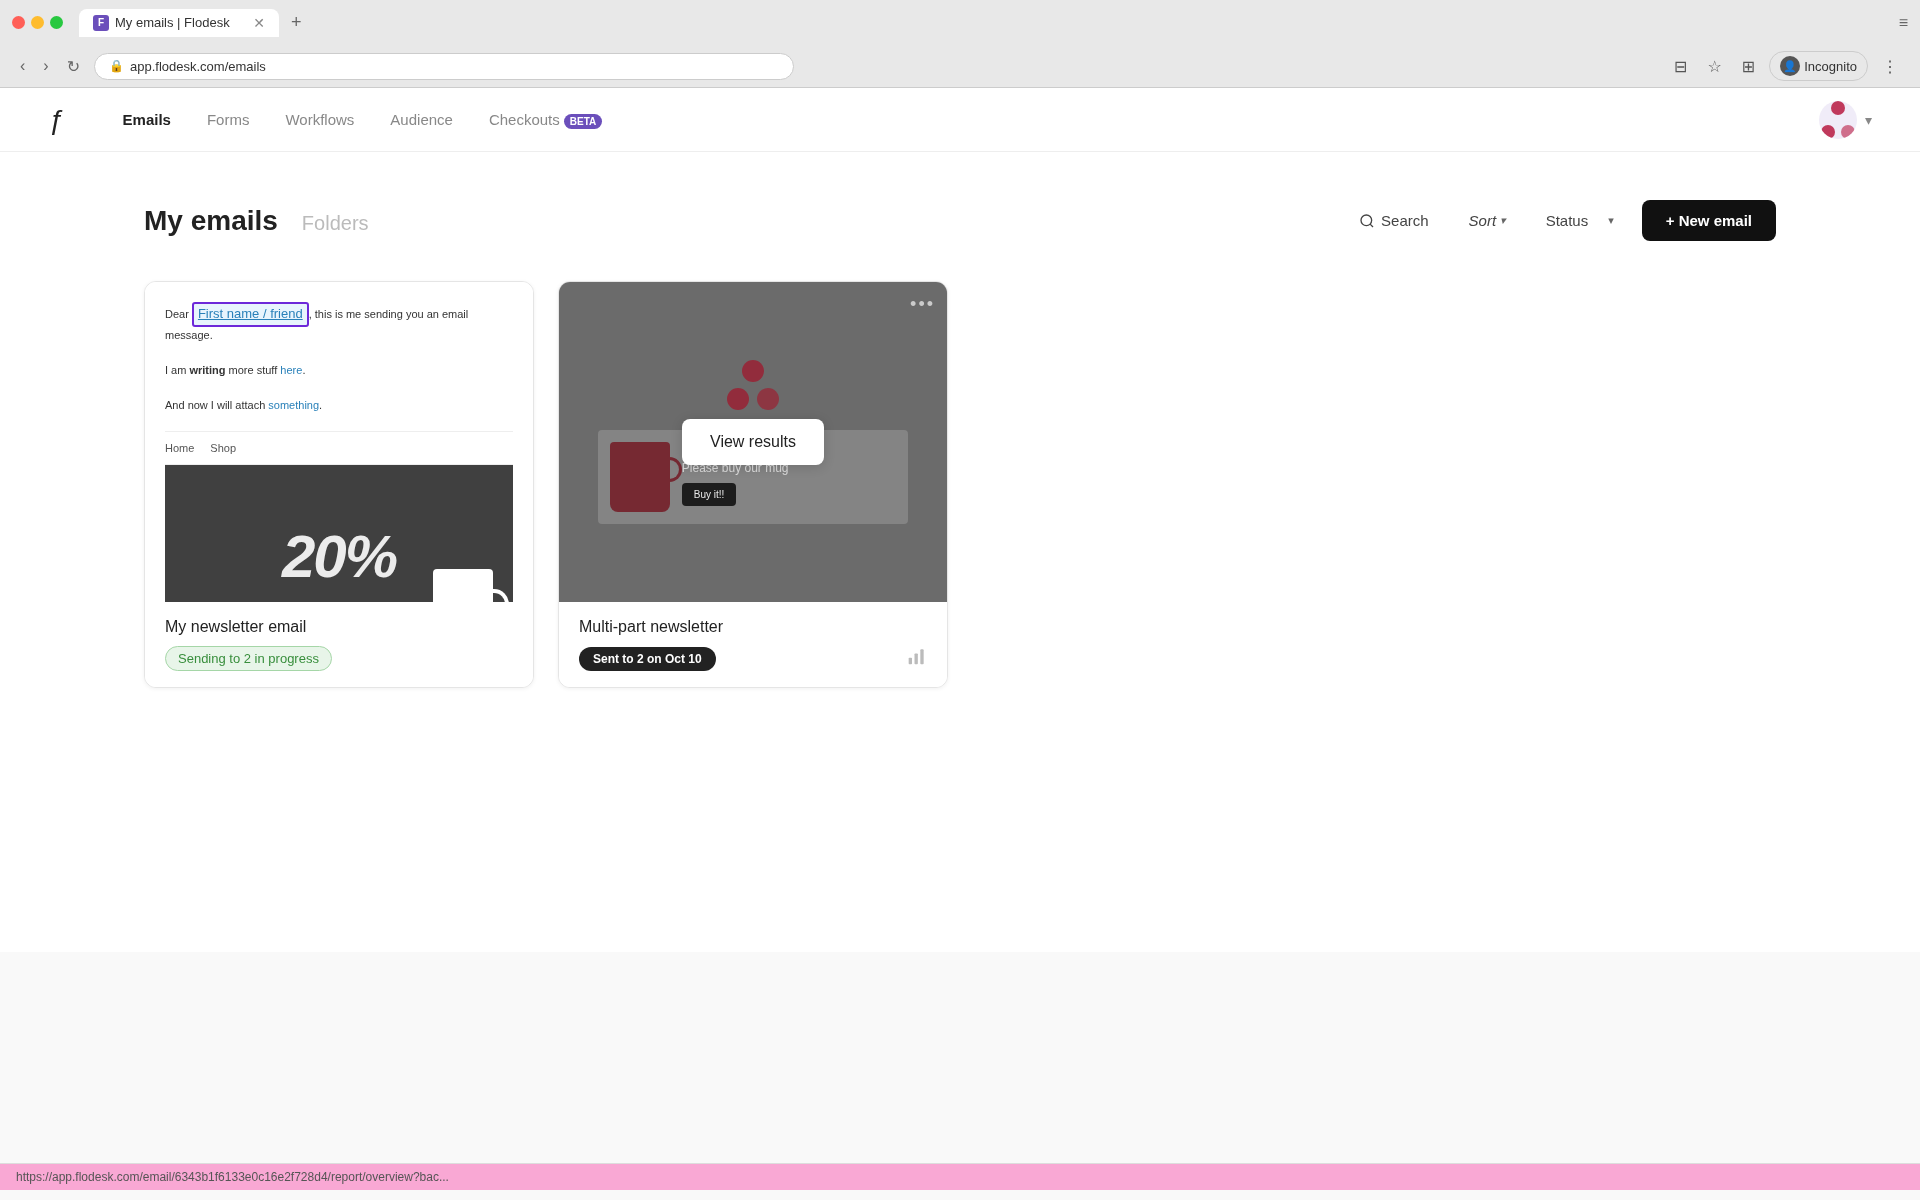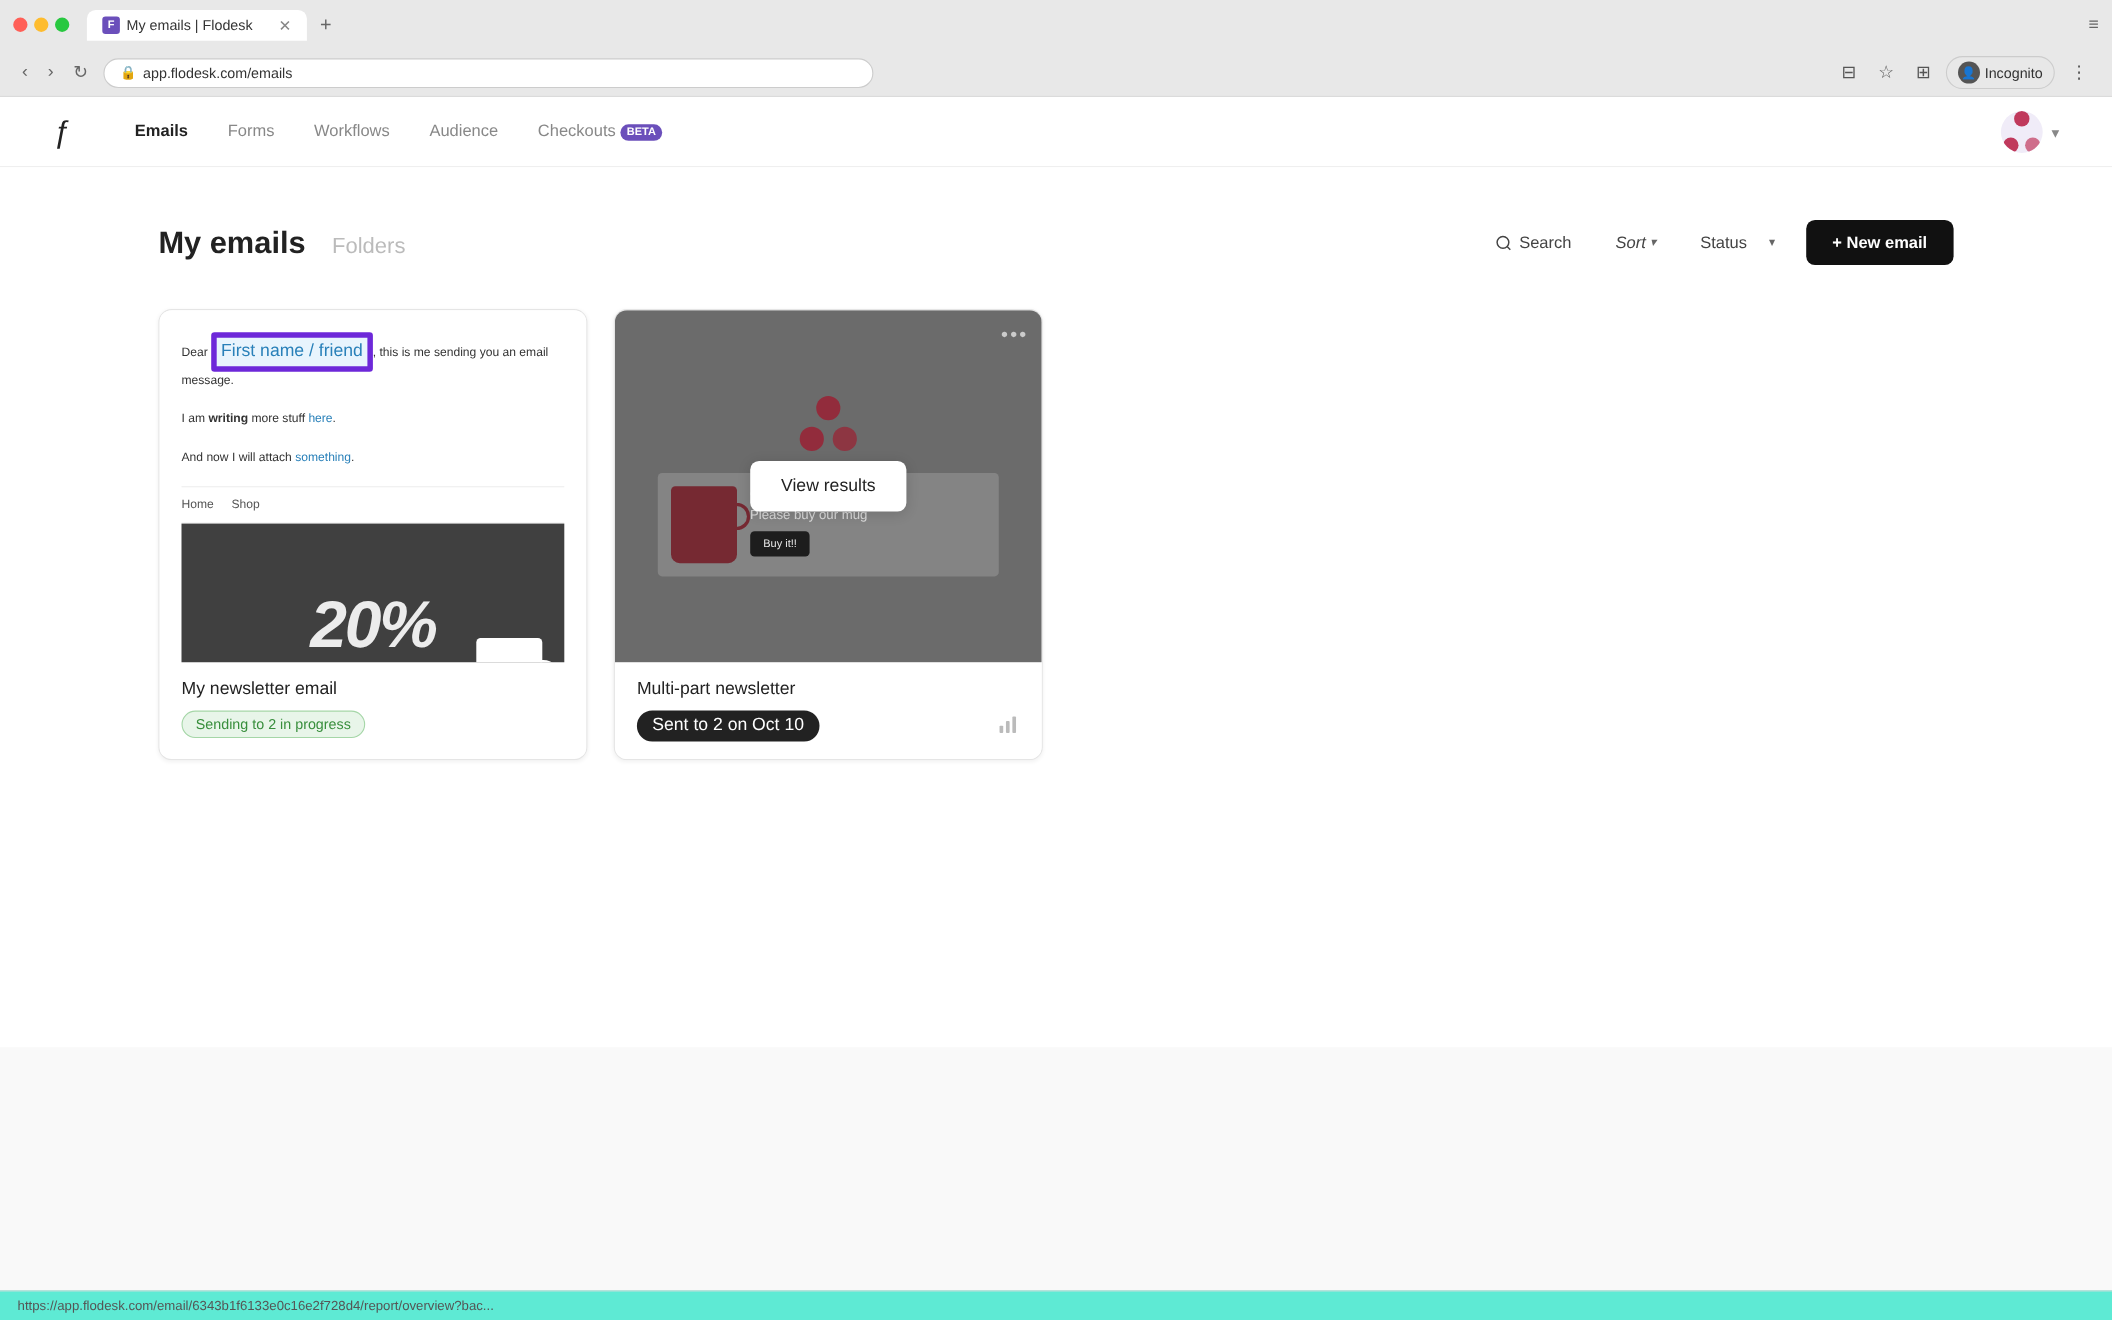--- a/index.html
+++ b/index.html
@@ -324,25 +324,26 @@
     }
     .card1-text-area {
       font-size: 11px;
       color: #333;
       line-height: 1.6;
       margin-bottom: 16px;
     }
     .card1-text-area .tag {
       display: inline-block;
       background: #e8f4fd;
-      border: 5px solid #6d28d9;
+      border: 2px solid #6d28d9;
       border-radius: 3px;
       padding: 0 4px;
-      font-size: 16px;
+      font-size: 13px;
       color: #2980b9;
+      text-decoration: underline;
     }
     .card1-text-area a { color: #2980b9; text-decoration: none; }
     .card1-nav {
       display: flex;
       gap: 16px;
       border-top: 1px solid #eee;
       border-bottom: 1px solid #eee;
       padding: 10px 0;
       margin-bottom: 0;
     }
@@ -514,35 +515,35 @@
       border-radius: 20px;
       padding: 4px 12px;
       font-size: 13px;
       font-weight: 500;
     }
     .status-badge-sent {
       background: #222;
       color: #fff;
       border-radius: 20px;
       padding: 5px 14px;
-      font-size: 16px;
-      font-weight: 400;
+      font-size: 12px;
+      font-weight: 700;
     }
     .analytics-icon {
       color: #bbb;
       font-size: 18px;
     }
 
     
     .status-bar {
       position: fixed;
-      bottom: 0;
+      bottom: 10px;
       left: 0;
       right: 0;
-      background: #5eead4;
+      background: #f9a8d4;
       border-top: 1px solid #ddd;
       padding: 6px 16px;
       font-size: 12px;
       color: #555;
     }
 
     .chevron-icon { font-size: 11px; color: #666; }
   </style>
 </head>
 <body>

